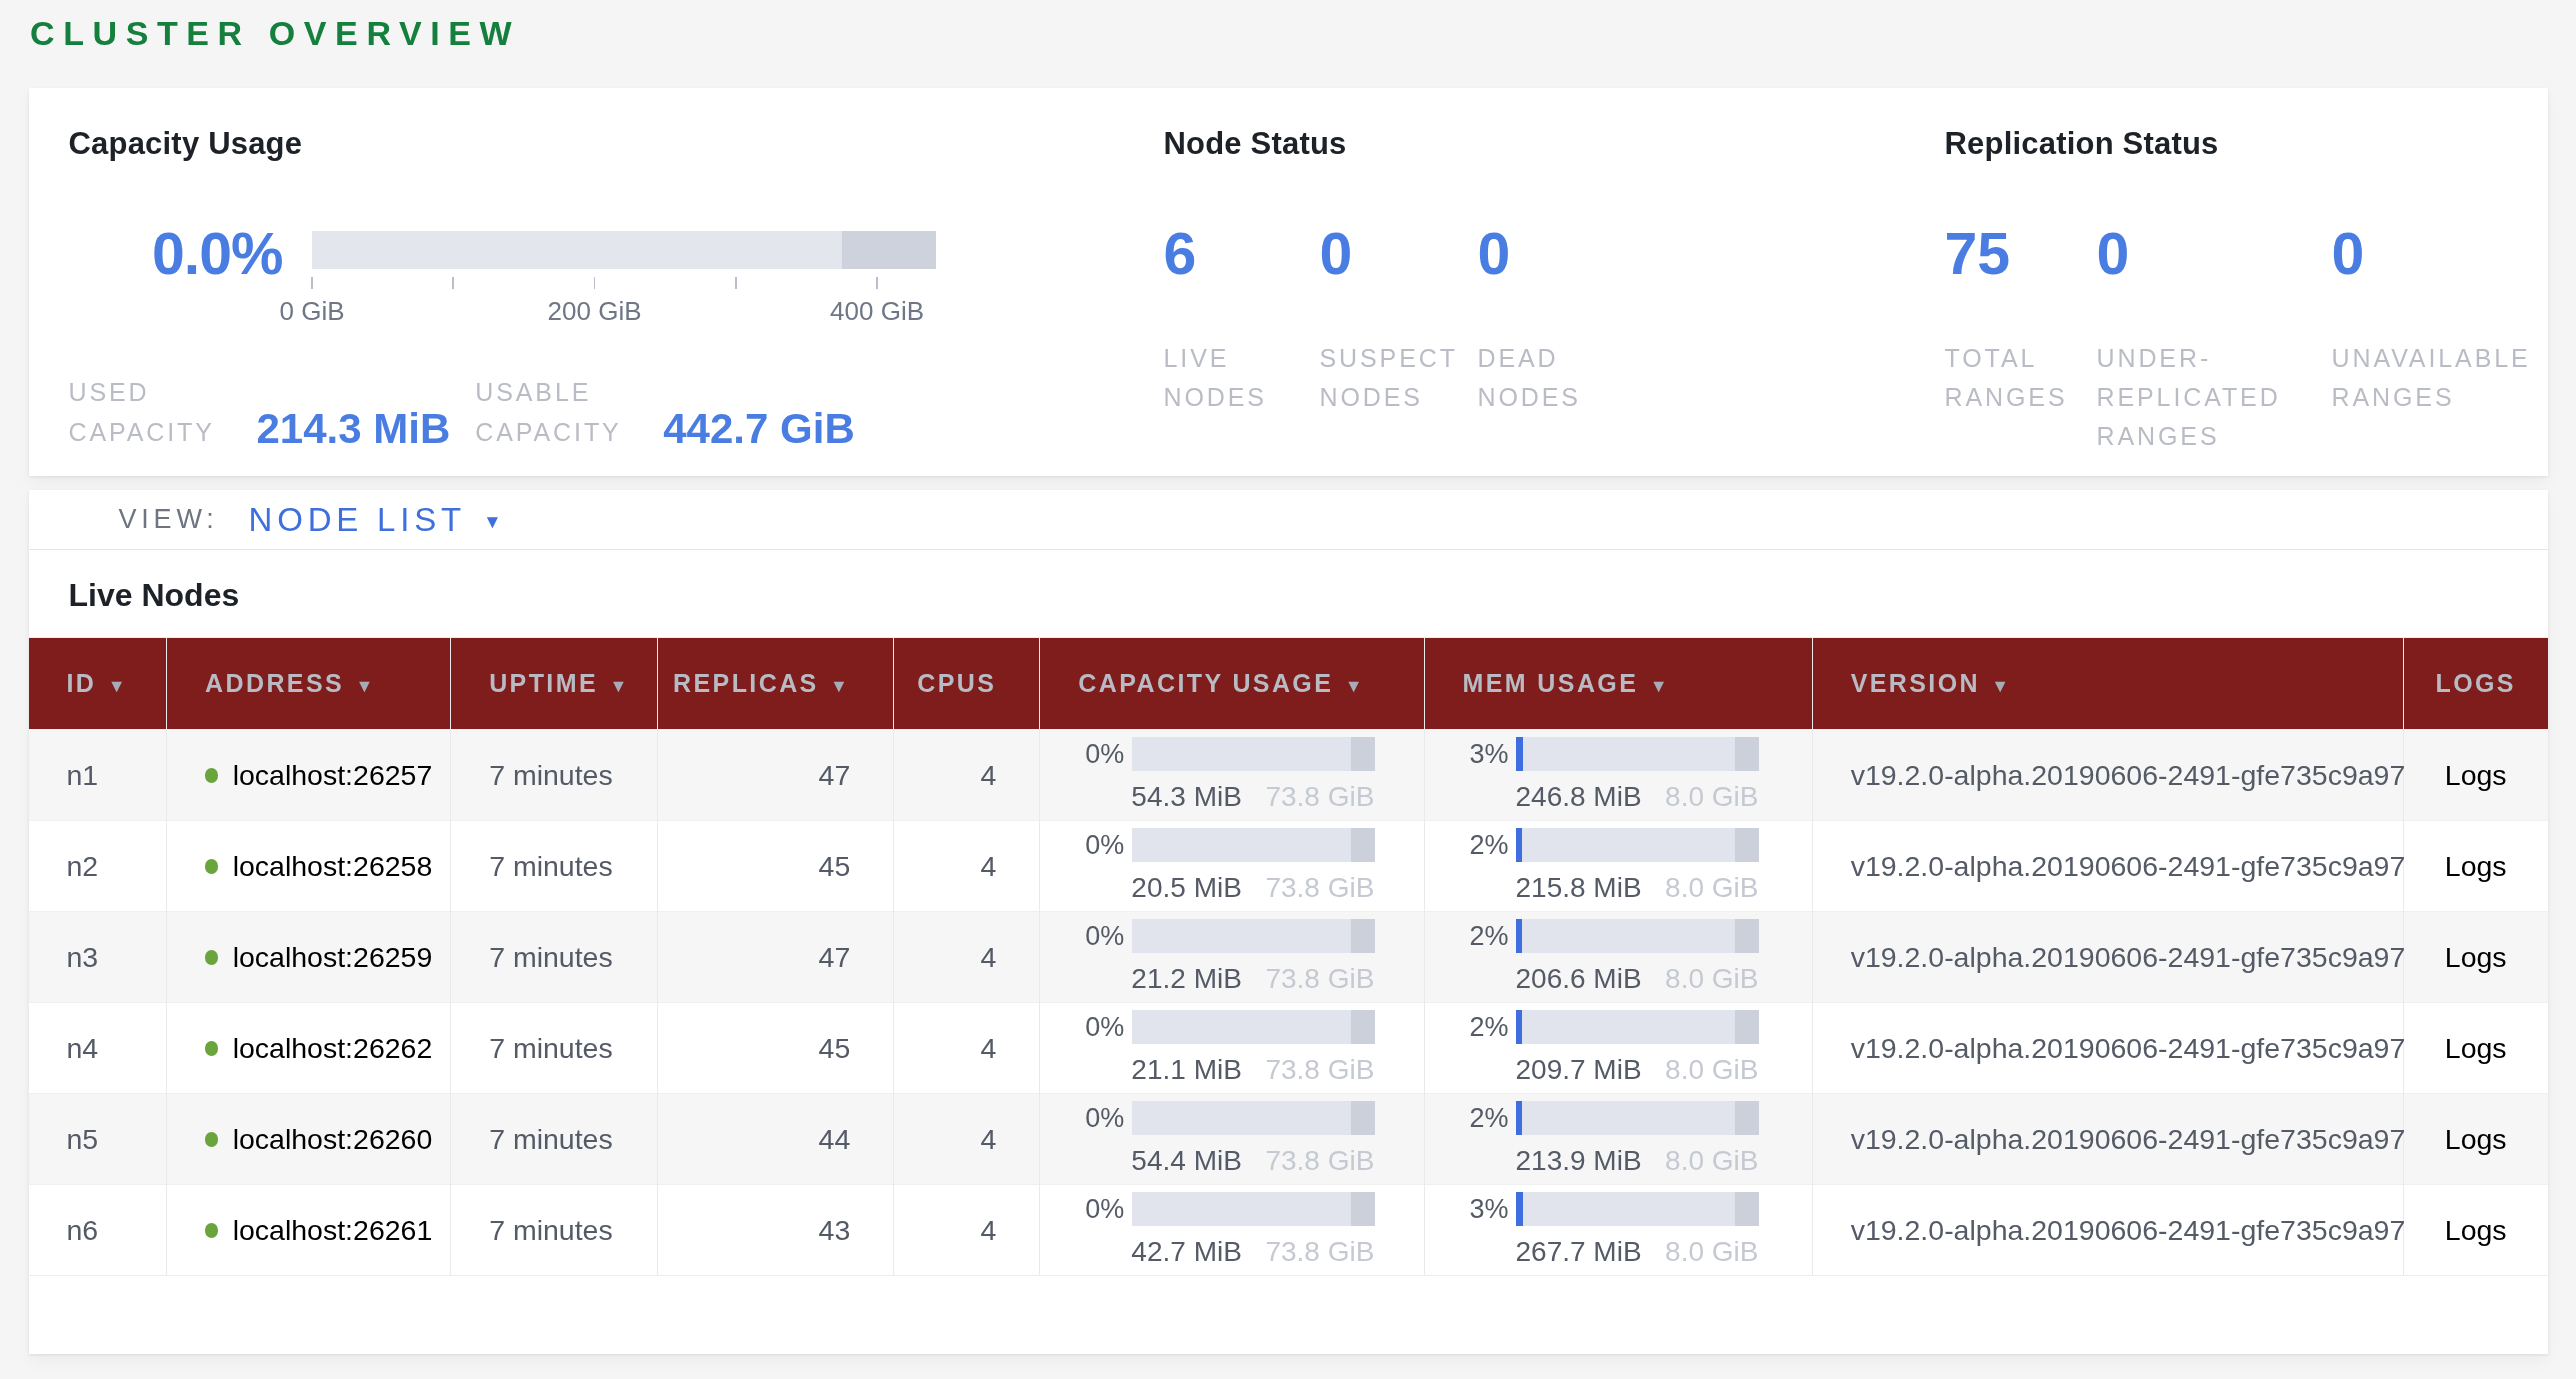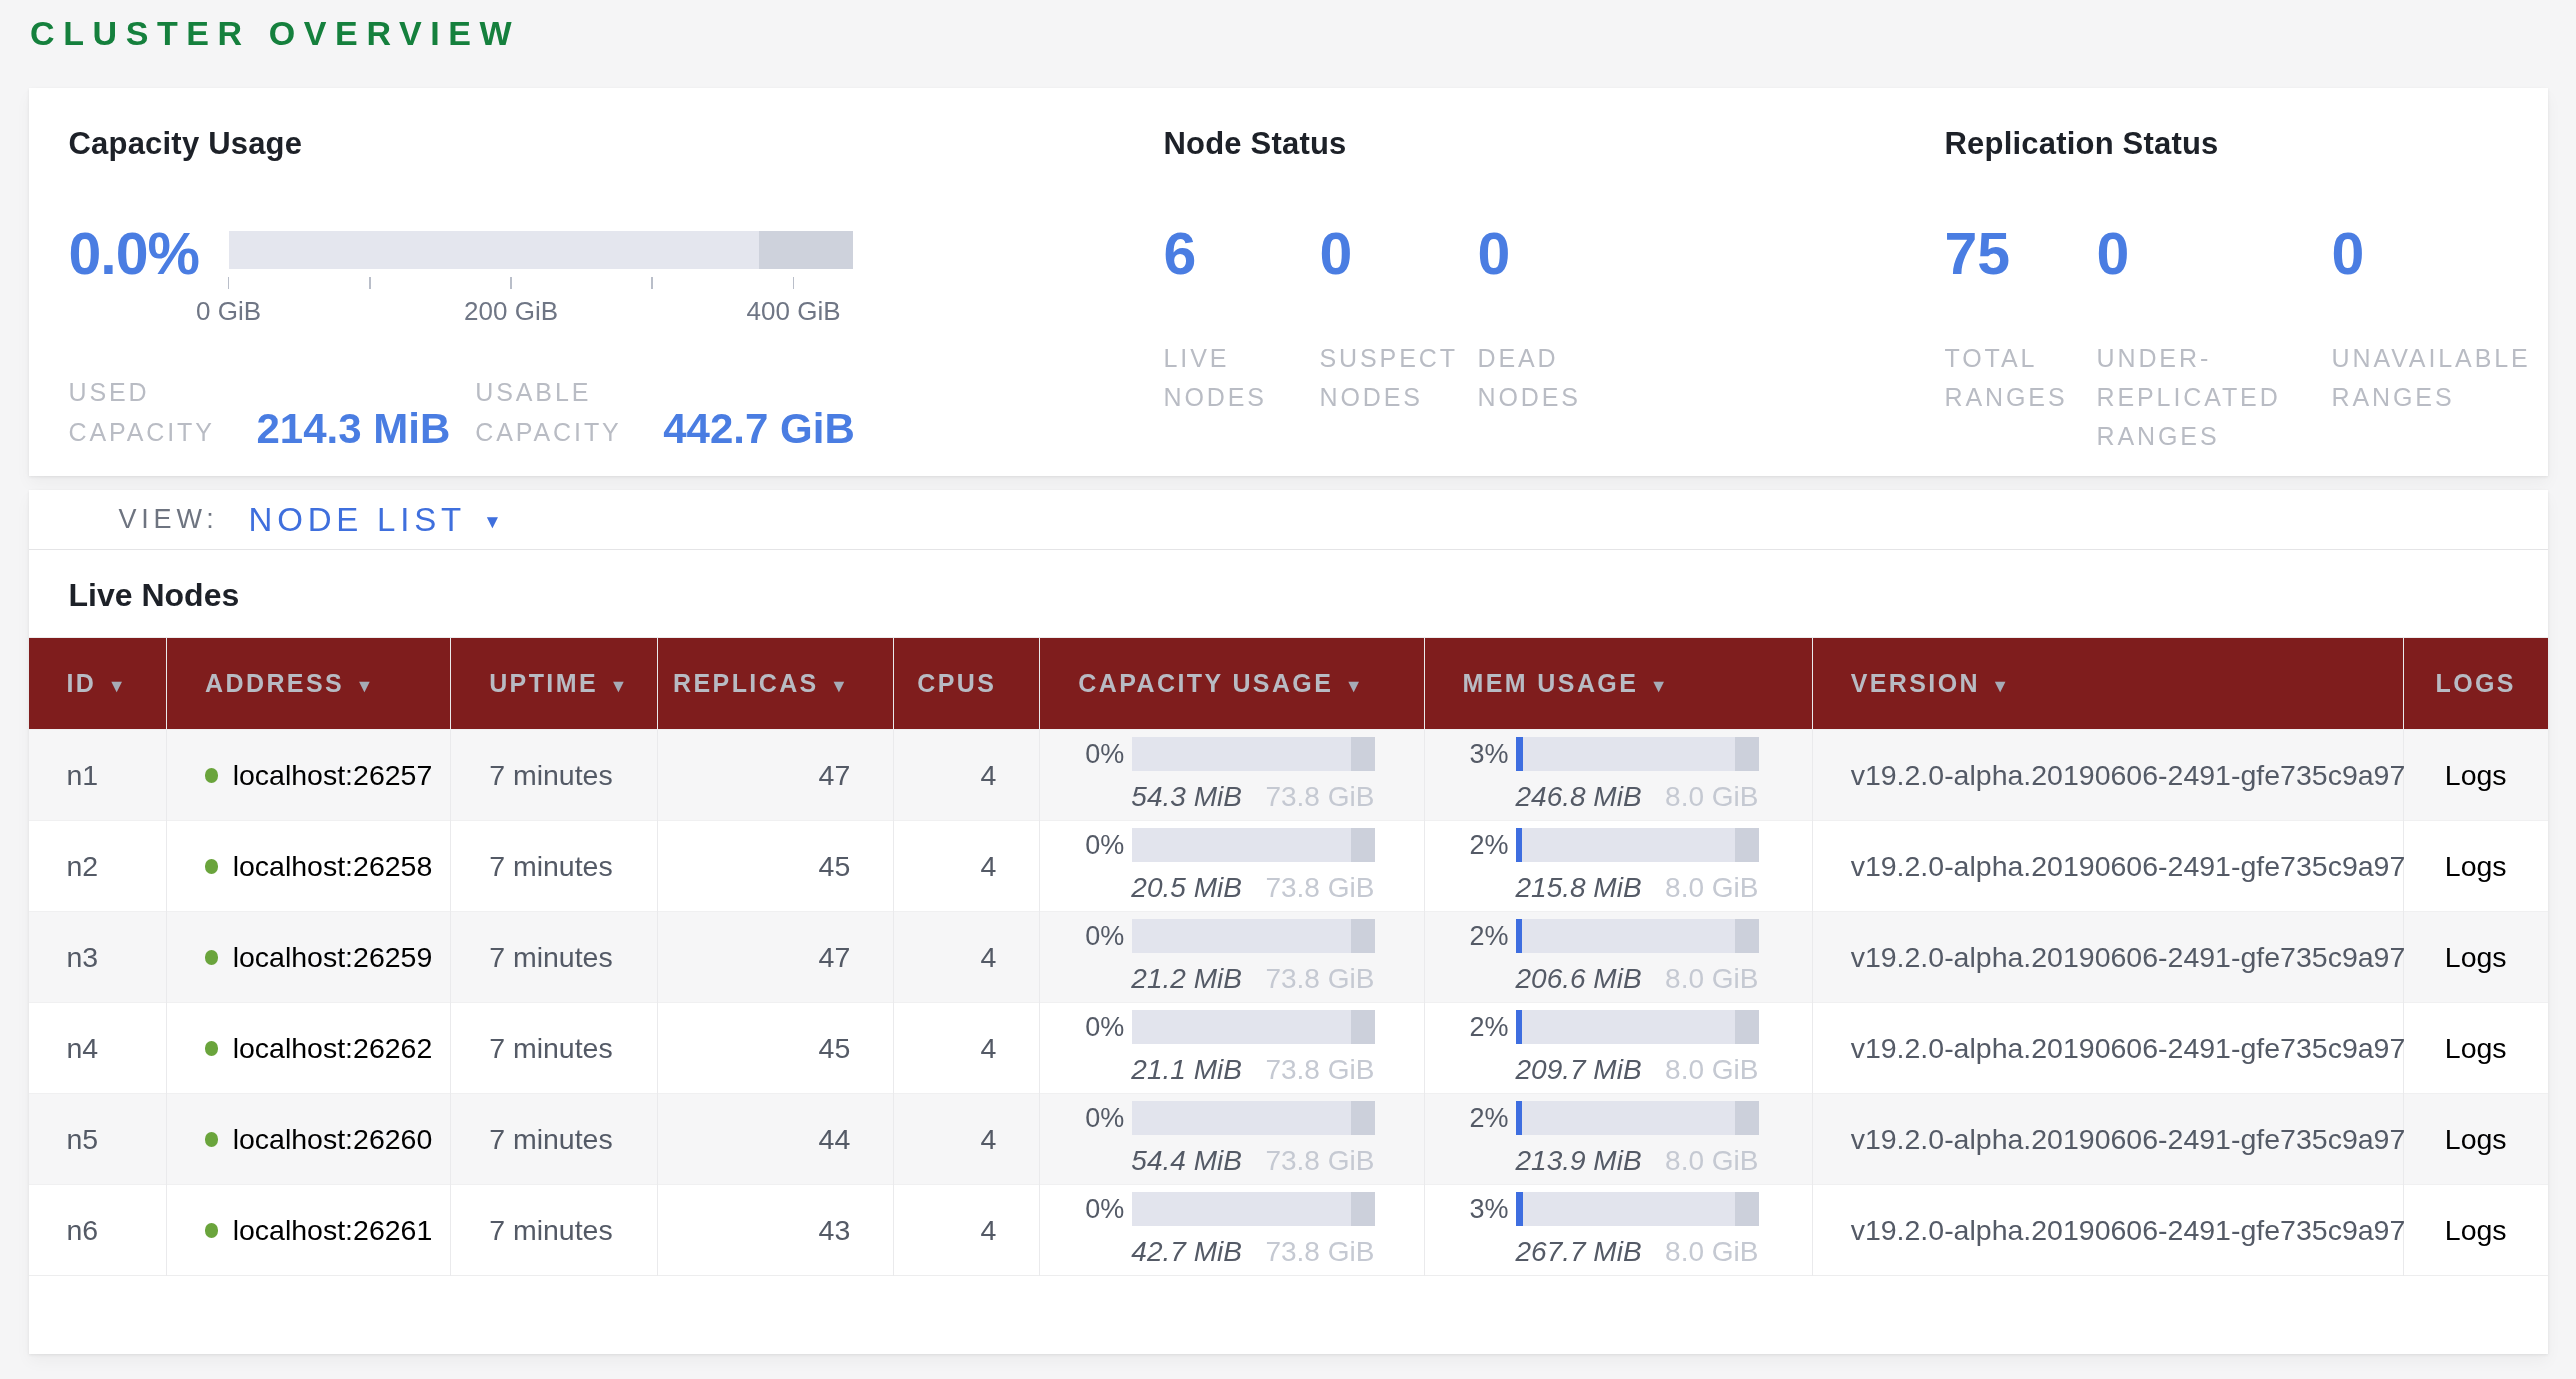--- a/index.html
+++ b/index.html
@@ -14,21 +14,21 @@
   .card-summary { top:88px; height:388px; }
   .card-nodes   { top:490px; height:864px; }
 
   
   .sec { position:absolute; top:38px; }
   .sec-capacity { left:40px; width:951px; }
   .sec-nodestatus { left:1135px; width:533px; }
   .sec-replication { left:1916px; width:609px; }
   .sec h2 { font-size:31px; font-weight:700; color:#1d2128; margin:0 0 63px 0; letter-spacing:0.2px;}
 
-  .cap-row { display:flex; align-items:flex-start; }
+  .cap-row { display:flex; align-items:flex-start;justify-content:center; }
   .cap-pct { width:160px; font-size:59px; font-weight:600; color:#4a7de2; line-height:1; letter-spacing:-1px; }
   .cap-chart { width:624px; position:relative; margin-top:6px; }
   .cap-bar { position:relative; height:38px; background:#e4e6ee; overflow:hidden; }
   .cap-bar .reserved { position:absolute; right:0; top:0; height:100%; background:#ced2dc; }
   .cap-axis { position:relative; height:57px; }
   .tick { position:absolute; top:7.6px; width:1.9px; height:12.4px; background:#b9bec9; transform:translateX(-1px); }
   .tick-label { position:absolute; top:27px; transform:translateX(-50%); font-size:26px; color:#6f7685; white-space:nowrap; }
 
   .cap-stats { display:flex; margin-top:46px; align-items:flex-end; }
   .stat-pair { display:flex; align-items:flex-end; }
@@ -79,21 +79,21 @@
   a.addr-link, a.logs-link { color:#000000; text-decoration:none; }
 
   .usage-wrap { display:flex; flex-direction:column; }
   .usage-top { display:flex; align-items:center; }
   .usage-pct { width:46px; text-align:right; margin-right:7.6px; font-size:27px; color:#545a66; }
   .mini-bar { position:relative; width:243px; height:34px; background:#e2e4ed; overflow:hidden; }
   .mini-bar .reserved { position:absolute; right:0; top:0; height:100%; background:#ccd0db; }
   .mini-bar .fill { position:absolute; left:0; top:0; height:100%; background:#3e6ee0; }
   .usage-labels { display:flex; justify-content:space-between; width:243px;
                   margin-left:53px; margin-top:9.5px; }
-  .usage-used  { font-size:28px; color:#545a66;font-style:italic; }
+  .usage-used  { font-size:28px; color:#545a66; }
   .usage-total { font-size:28px; color:#c5c9d2; }
 
   .version-text { white-space:nowrap; }
 </style>
 </head>
 <body>
 
 <h1 class="page-title">CLUSTER OVERVIEW</h1>
 
 <div class="card card-summary">

